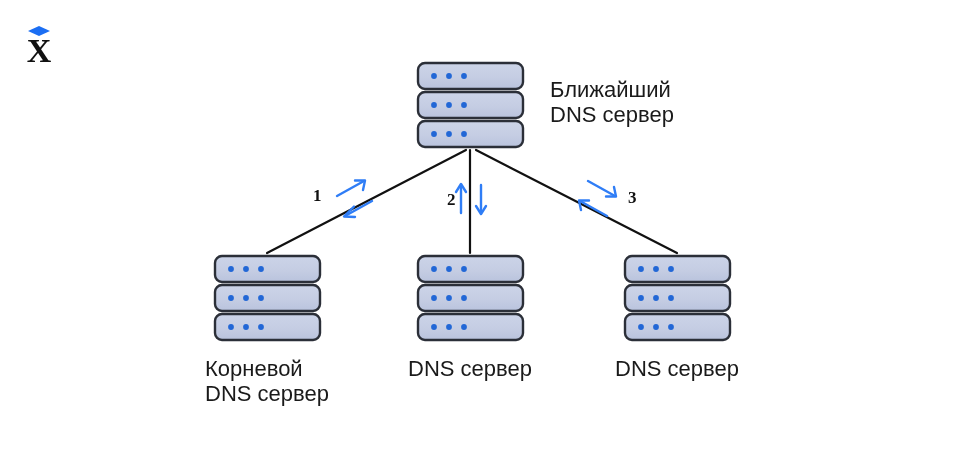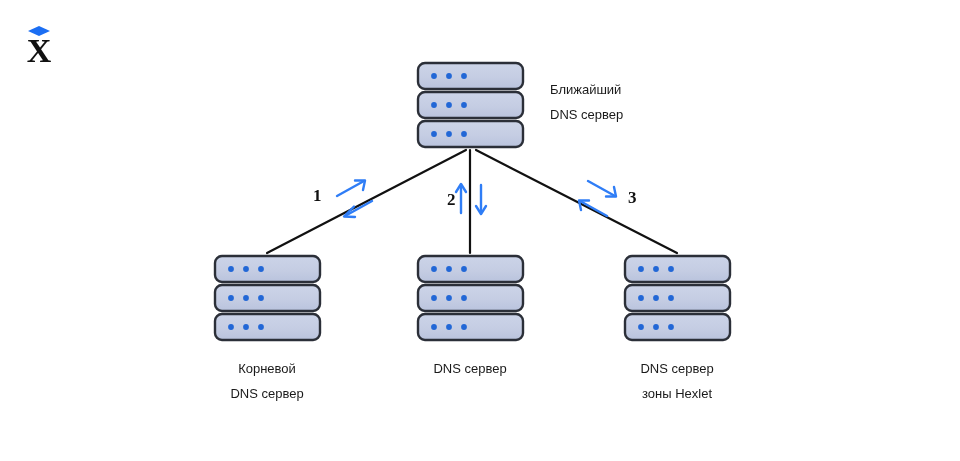--- a/index.html
+++ b/index.html
@@ -31,27 +31,26 @@
     left: 0;
     top: 0;
     width: 960px;
     height: 461px;
   }
 
   
   .node-label {
     position: absolute;
     font-family: "Liberation Sans", sans-serif;
-    font-size: 13px;
+    font-size: 22px;
     line-height: 25px;
     color: #1a1a1a;
     white-space: nowrap;
   }
   .node-label.center {
-    text-align: center;
     transform: translateX(-50%);
   }
   .node-label.left {
     text-align: left;
   }
 
   .step-num {
     position: absolute;
     font-family: "Liberation Serif", serif;
     font-weight: bold;
@@ -209,16 +208,15 @@
     <div>Корневой</div>
     <div>DNS сервер</div>
   </div>
 
   <div class="node-label center" style="left:470px; top:356px;">
     <div>DNS сервер</div>
   </div>
 
   <div class="node-label center" style="left:677px; top:356px;">
     <div>DNS сервер</div>
-    <div>зоны Hexlet</div>
   </div>
 
 </div>
 
 </body></html>

